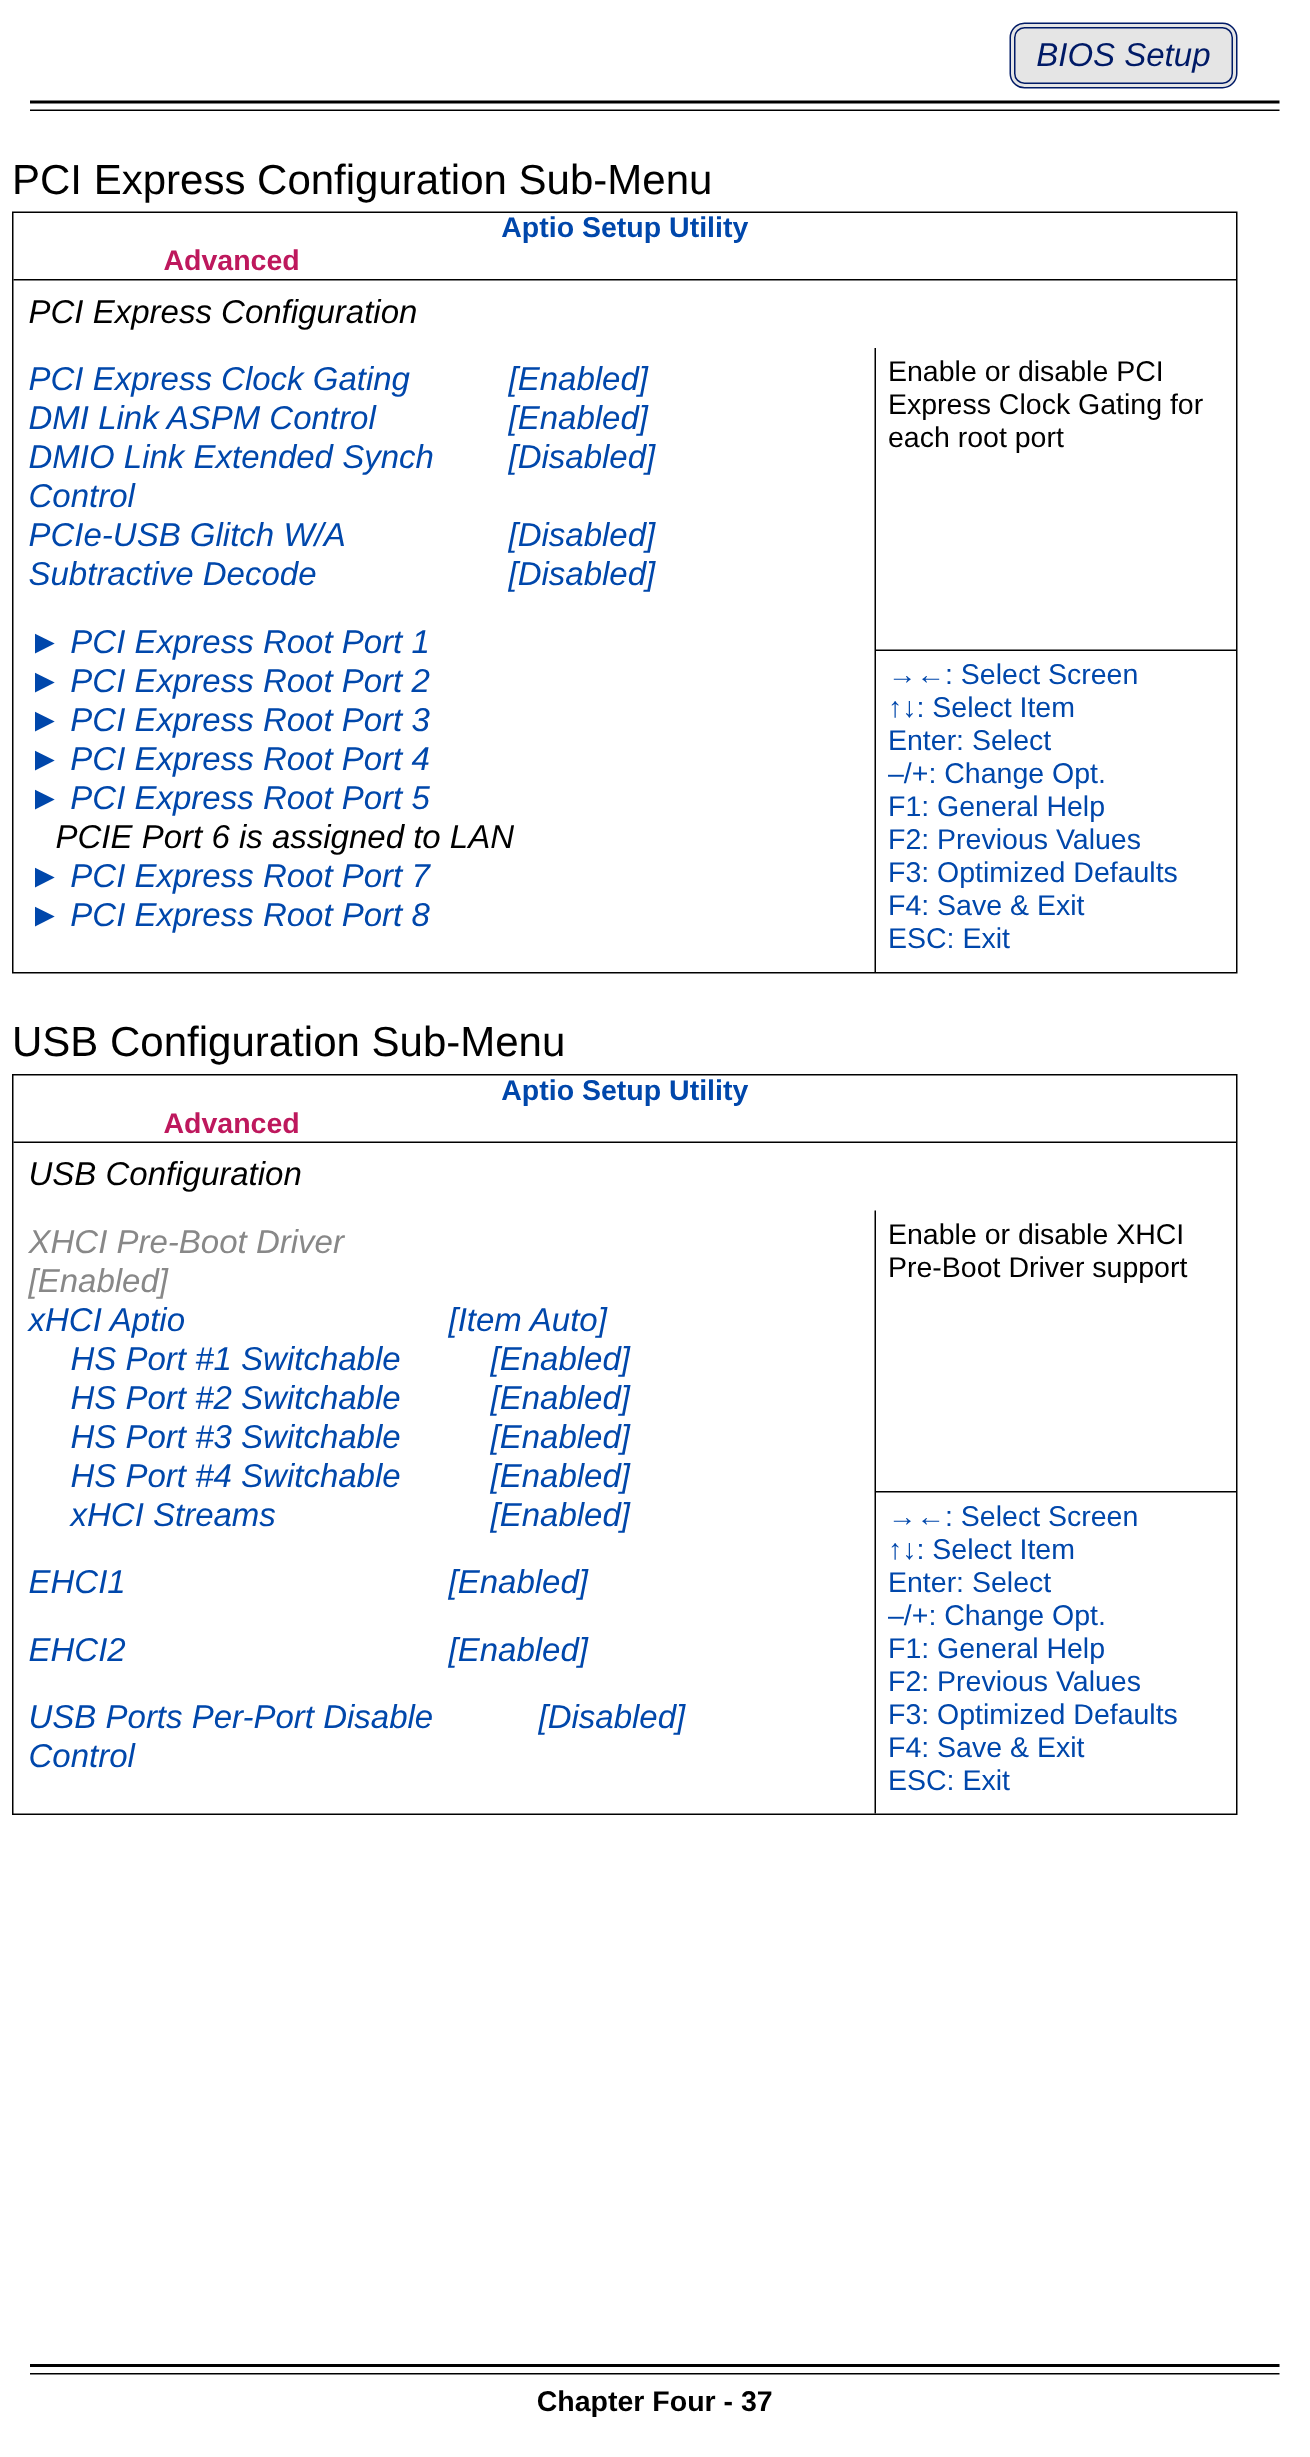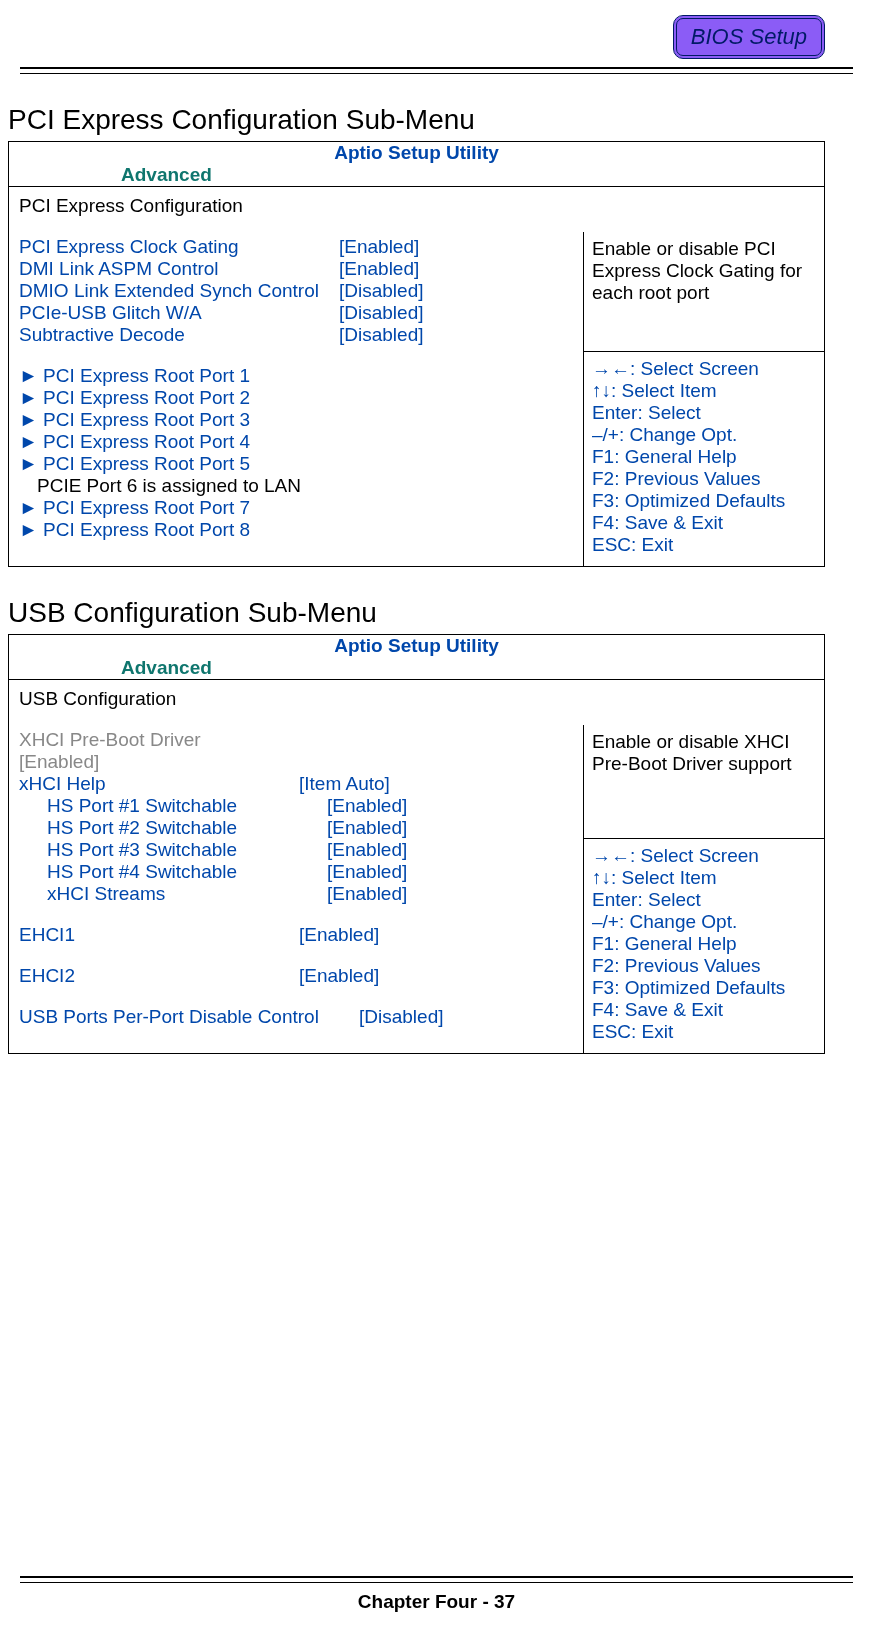--- a/index.html
+++ b/index.html
@@ -16,21 +16,21 @@
       justify-content: flex-end;
       padding: 15px 48px 0 48px;
     }
     .header-badge {
       border: 4px double #001a66;
       border-radius: 10px;
       padding: 5px 14px;
       font-style: italic;
       font-size: 22px;
       color: #001a66;
-      background: #8b5cf6;
+      background: #e5e5e5;
     }
     .header-line {
       margin: 8px 20px 0 20px;
       height: 4px;
       border-top: 2px solid #000;
       border-bottom: 1px solid #000;
     }
     .content {
       padding: 30px 48px 0 8px;
     }
@@ -47,33 +47,34 @@
     .bios-header {
       text-align: center;
       color: #0047ab;
       font-weight: bold;
       font-size: 19px;
       border-bottom: 1px solid #000;
       position: relative;
     }
     .bios-tab {
       position: absolute;
-      left: 112px;
+      left: 100px;
       bottom: 0;
-      color: #0f766e;
+      color: #be185d;
       font-weight: bold;
       font-size: 19px;
     }
     .bios-body {
       display: flex;
     }
     .bios-left {
       flex: 1;
       padding: 8px 8px 25px 10px;
-      font-size: 19px;
+      font-size: 22px;
+      font-style: italic;
     }
     .bios-right {
       width: 240px;
       border-left: 1px solid #000;
       display: flex;
       flex-direction: column;
       margin-top: 45px;
     }
     .help-top {
       padding: 6px 8px;
@@ -213,21 +214,21 @@
     </div>
     <div class="bios-body">
       <div class="bios-left">
         <div class="row-plain">USB Configuration</div>
         <div class="spacer"></div>
         <div class="row-gray">
             <span class="label-short">XHCI Pre-Boot Driver</span>
             <span class="value">[Enabled]</span>
           </div>
         <div class="row-blue">
-            <span class="label-short">xHCI Help</span>
+            <span class="label-short">xHCI Aptio</span>
             <span class="value">[Item Auto]</span>
           </div>
         <div class="row-blue">
             <span class="label-short indent">HS Port #1 Switchable</span>
             <span class="value">[Enabled]</span>
           </div>
         <div class="row-blue">
             <span class="label-short indent">HS Port #2 Switchable</span>
             <span class="value">[Enabled]</span>
           </div>

